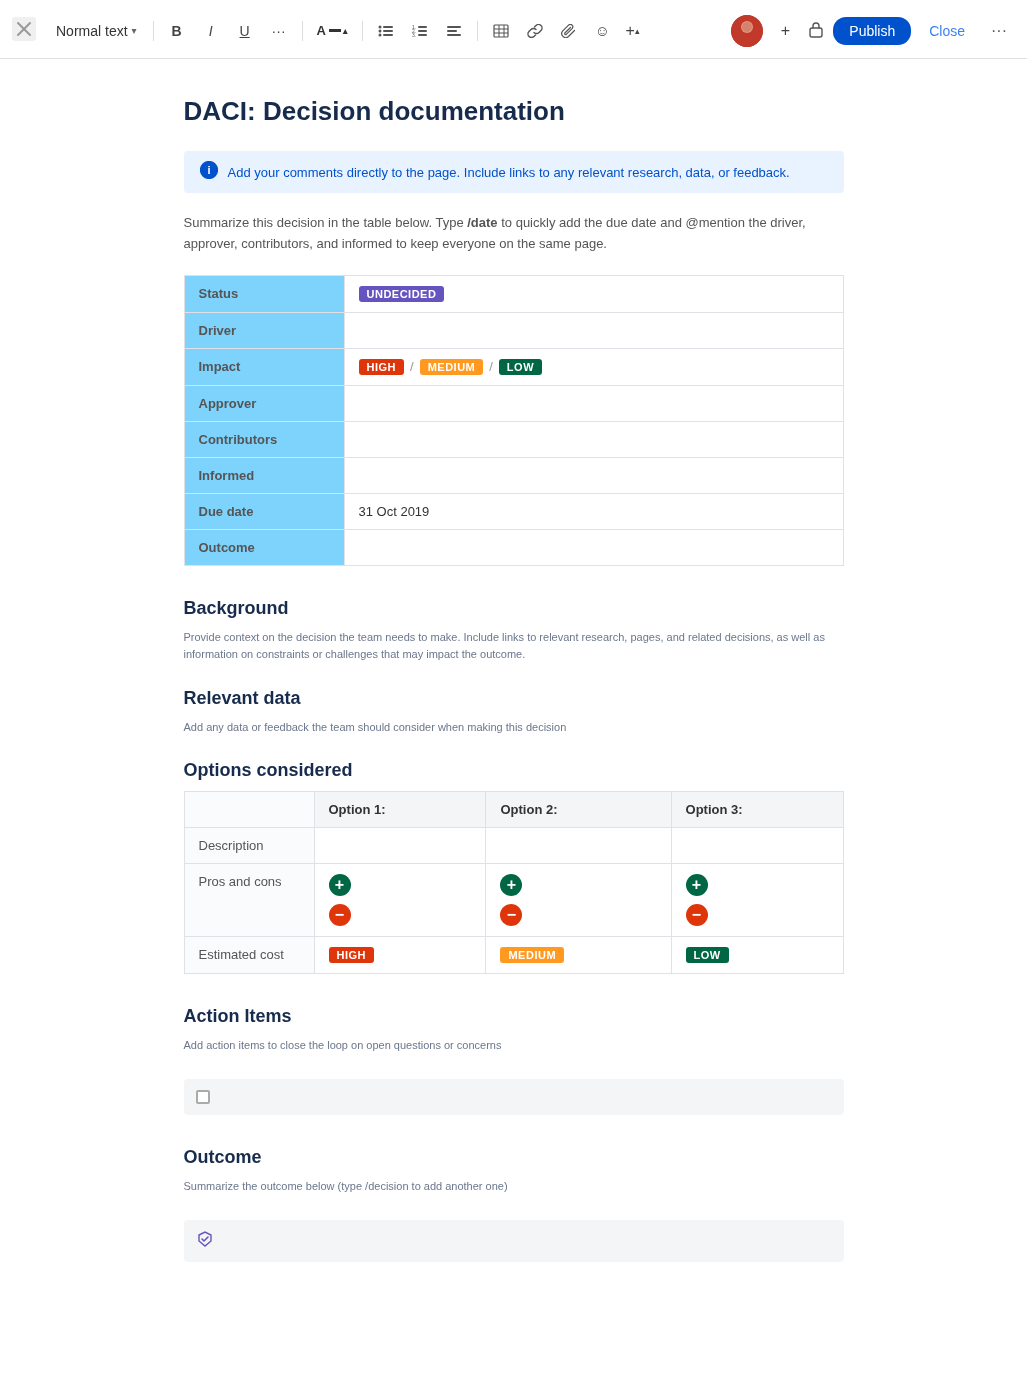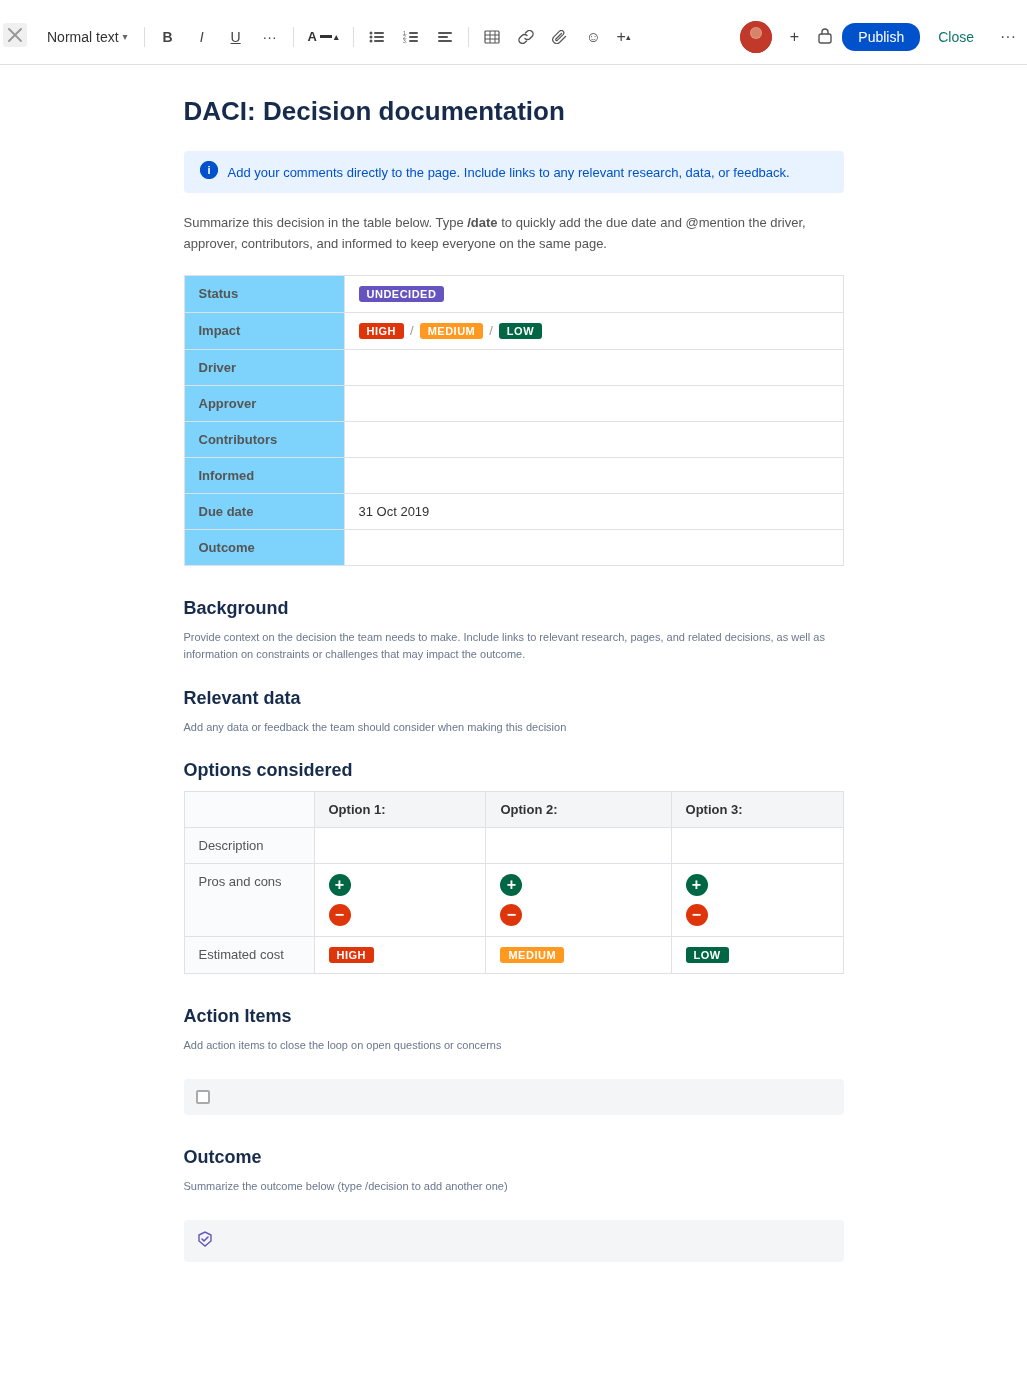--- a/index.html
+++ b/index.html
@@ -2,26 +2,26 @@
 <html><head>
   <meta charset="utf-8">
   <style>
     * { box-sizing: border-box; margin: 0; padding: 0; }
     body { font-family: -apple-system, BlinkMacSystemFont, 'Segoe UI', sans-serif; font-size: 14px; color: #333; background: #fff; }
 
     
     .toolbar {
       display: flex;
       align-items: center;
-      padding: 0 3px;
+      padding: 0 12px;
       height: 56px;
       border-bottom: 1px solid #e0e0e0;
       gap: 4px;
       position: sticky;
-      top: 9px;
+      top: 3px;
       background: #fff;
       z-index: 100;
     }
     .toolbar-logo { margin-right: 8px; }
     .toolbar-text-style {
       display: flex; align-items: center; gap: 4px;
       padding: 4px 8px;
       border-radius: 4px;
       cursor: pointer;
       font-size: 14px;
@@ -57,21 +57,21 @@
       color: white; font-size: 12px; font-weight: bold;
       overflow: hidden;
     }
     .btn-publish {
       background: #0052cc; color: white;
       border: none; border-radius: 13px;
       padding: 6px 16px; font-size: 14px; font-weight: 500;
       cursor: pointer;
     }
     .btn-close {
-      background: transparent; color: #0f766e;
+      background: transparent; color: #3b82f6;
       border: none; border-radius: 4px;
       padding: 6px 10px; font-size: 14px;
       cursor: pointer;
     }
     .btn-more {
       background: transparent; border: none;
       padding: 4px 8px; cursor: pointer;
       font-size: 16px; color: #555; border-radius: 4px;
     }
     .lock-icon { color: #555; font-size: 16px; cursor: pointer; }
@@ -370,34 +370,34 @@
 
   <table class="daci-table">
     <tbody>
       <tr>
         <td>Status</td>
         <td>
           <span class="badge badge-undecided">UNDECIDED</span>
         </td>
       </tr>
       <tr>
+        <td>Driver</td>
+        <td></td>
+      </tr>
+      <tr>
         <td>Impact</td>
         <td>
           <div class="impact-badges">
             <span class="badge badge-high">HIGH</span>
             <span class="impact-sep">/</span>
             <span class="badge badge-medium">MEDIUM</span>
             <span class="impact-sep">/</span>
             <span class="badge badge-low">LOW</span>
           </div>
         </td>
-      </tr>
-      <tr>
-        <td>Driver</td>
-        <td></td>
       </tr>
       <tr>
         <td>Approver</td>
         <td></td>
       </tr>
       <tr>
         <td>Contributors</td>
         <td></td>
       </tr>
       <tr>

